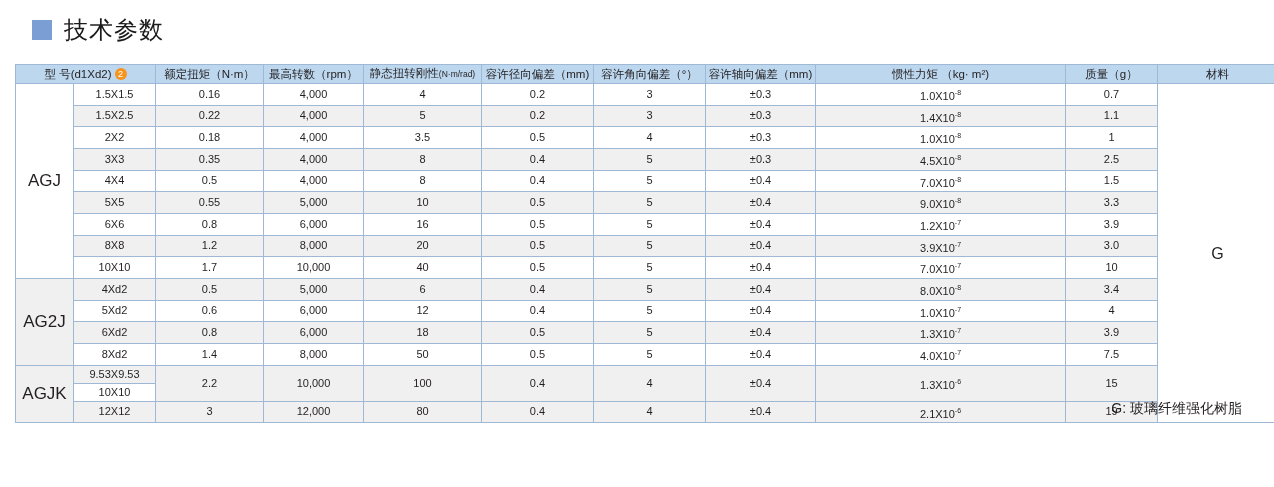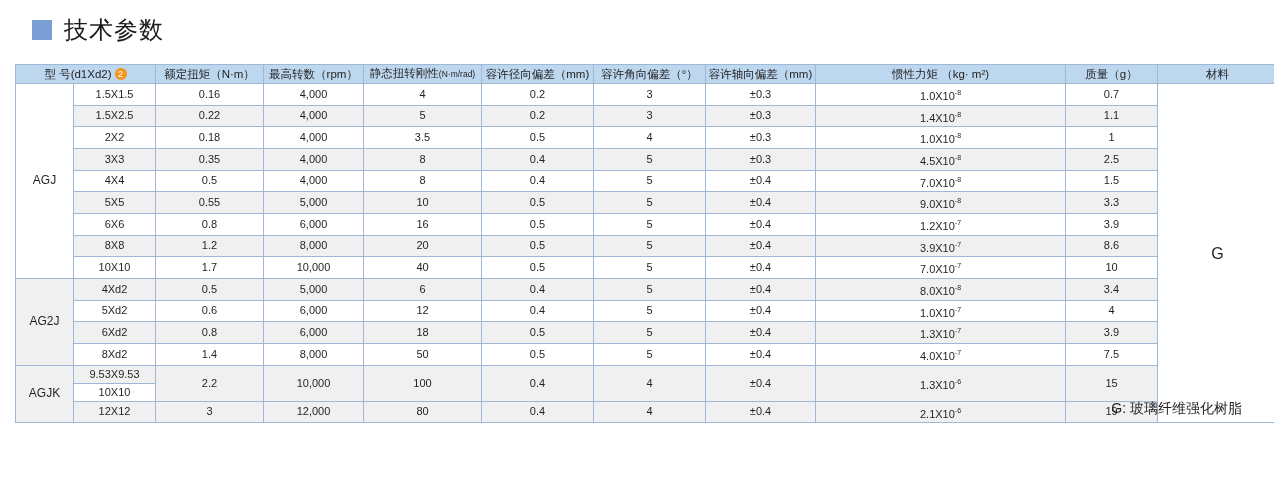--- a/index.html
+++ b/index.html
@@ -65,21 +65,21 @@
     font-size: 11.5px;
     height: 22px;
     line-height: 22px;
     border-color: #8fb0d2;
   }
   .hdr-unit-small {
     font-size: 8.5px;
   }
   .series-cell {
     background: #ffffff;
-    font-size: 12px;
+    font-size: 17px;
   }
   .row-alt td {
     background: #f0f0f0;
   }
   .row-white td {
     background: #ffffff;
   }
   .material-cell {
     font-size: 16px;
     background: #ffffff;
@@ -241,21 +241,21 @@
           </tr>
           <tr class="row-alt">
             <td>8X8</td>
             <td>1.2</td>
             <td>8,000</td>
             <td>20</td>
             <td>0.5</td>
             <td>5</td>
             <td>±0.4</td>
             <td><span>3.9X10</span><sup>-7</sup></td>
-            <td>8.6</td>
+            <td>3.0</td>
           </tr>
           <tr class="row-white">
             <td>10X10</td>
             <td>1.7</td>
             <td>10,000</td>
             <td>40</td>
             <td>0.5</td>
             <td>5</td>
             <td>±0.4</td>
             <td><span>7.0X10</span><sup>-7</sup></td>

